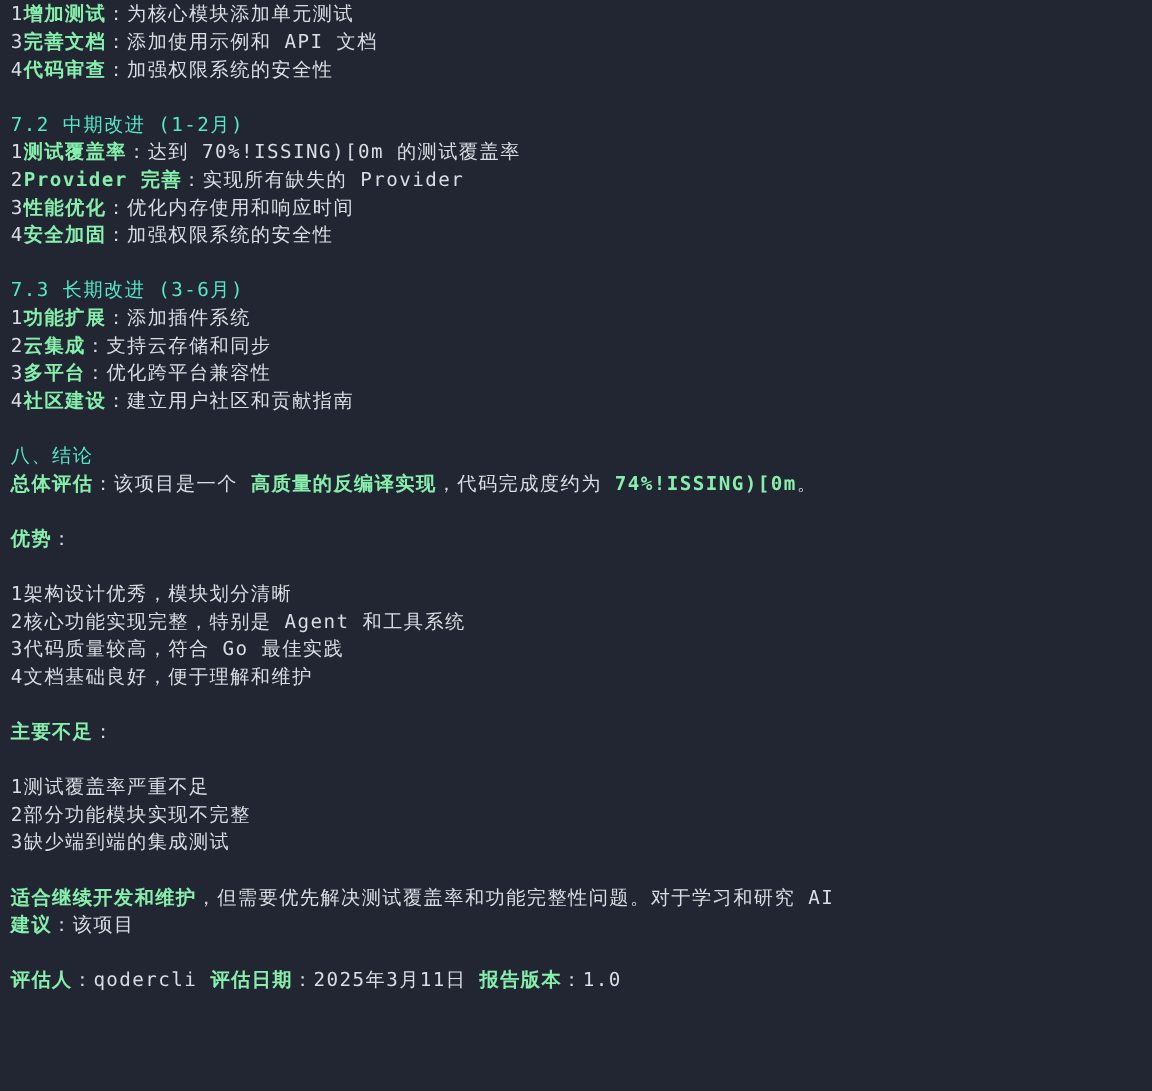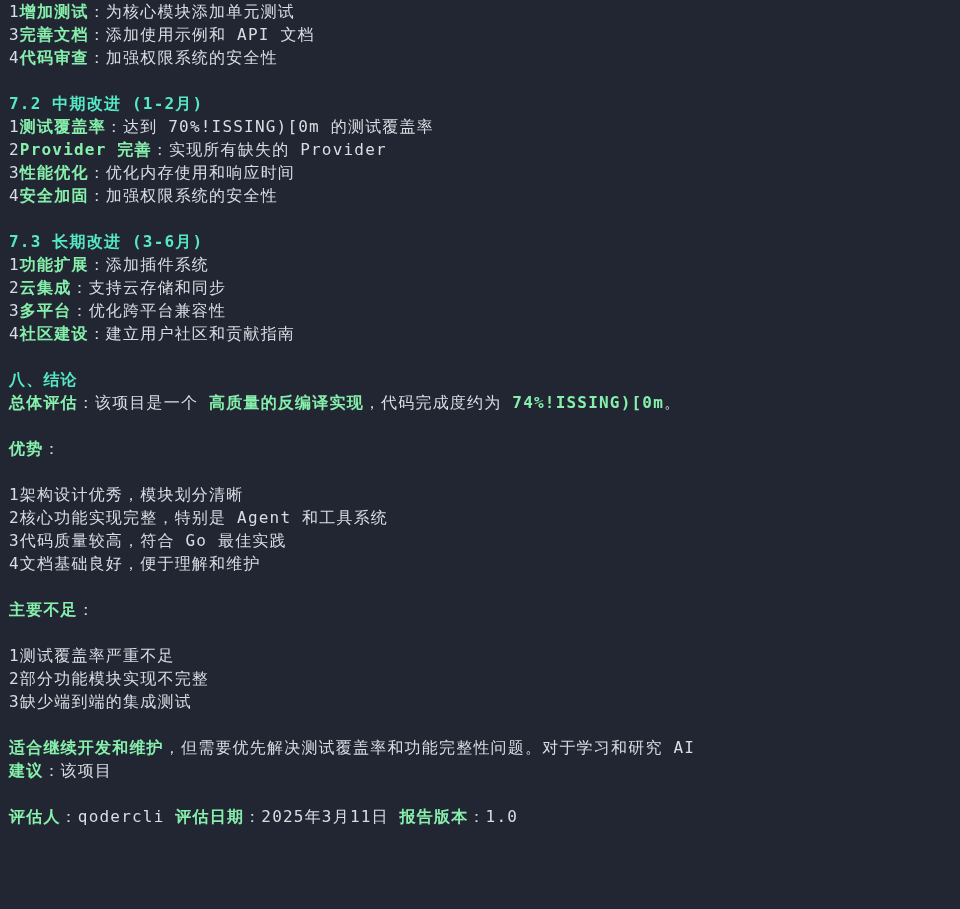--- a/index.html
+++ b/index.html
@@ -21,21 +21,21 @@
     }
     .line {
       height: 23px;
       line-height: 23px;
       white-space: pre;
       letter-spacing: 1.2px;
     }
     .blank { height: 23px; }
     .h {
       color: #54e8c6;
-      font-weight: bold;
+      font-weight: normal;
     }
     .p {
       color: #86efac;
       font-weight: bold;
     }
     .t { color: #d9dde3; }
     .n { color: #d9dde3; }
   </style>
 </head>
 <body>

